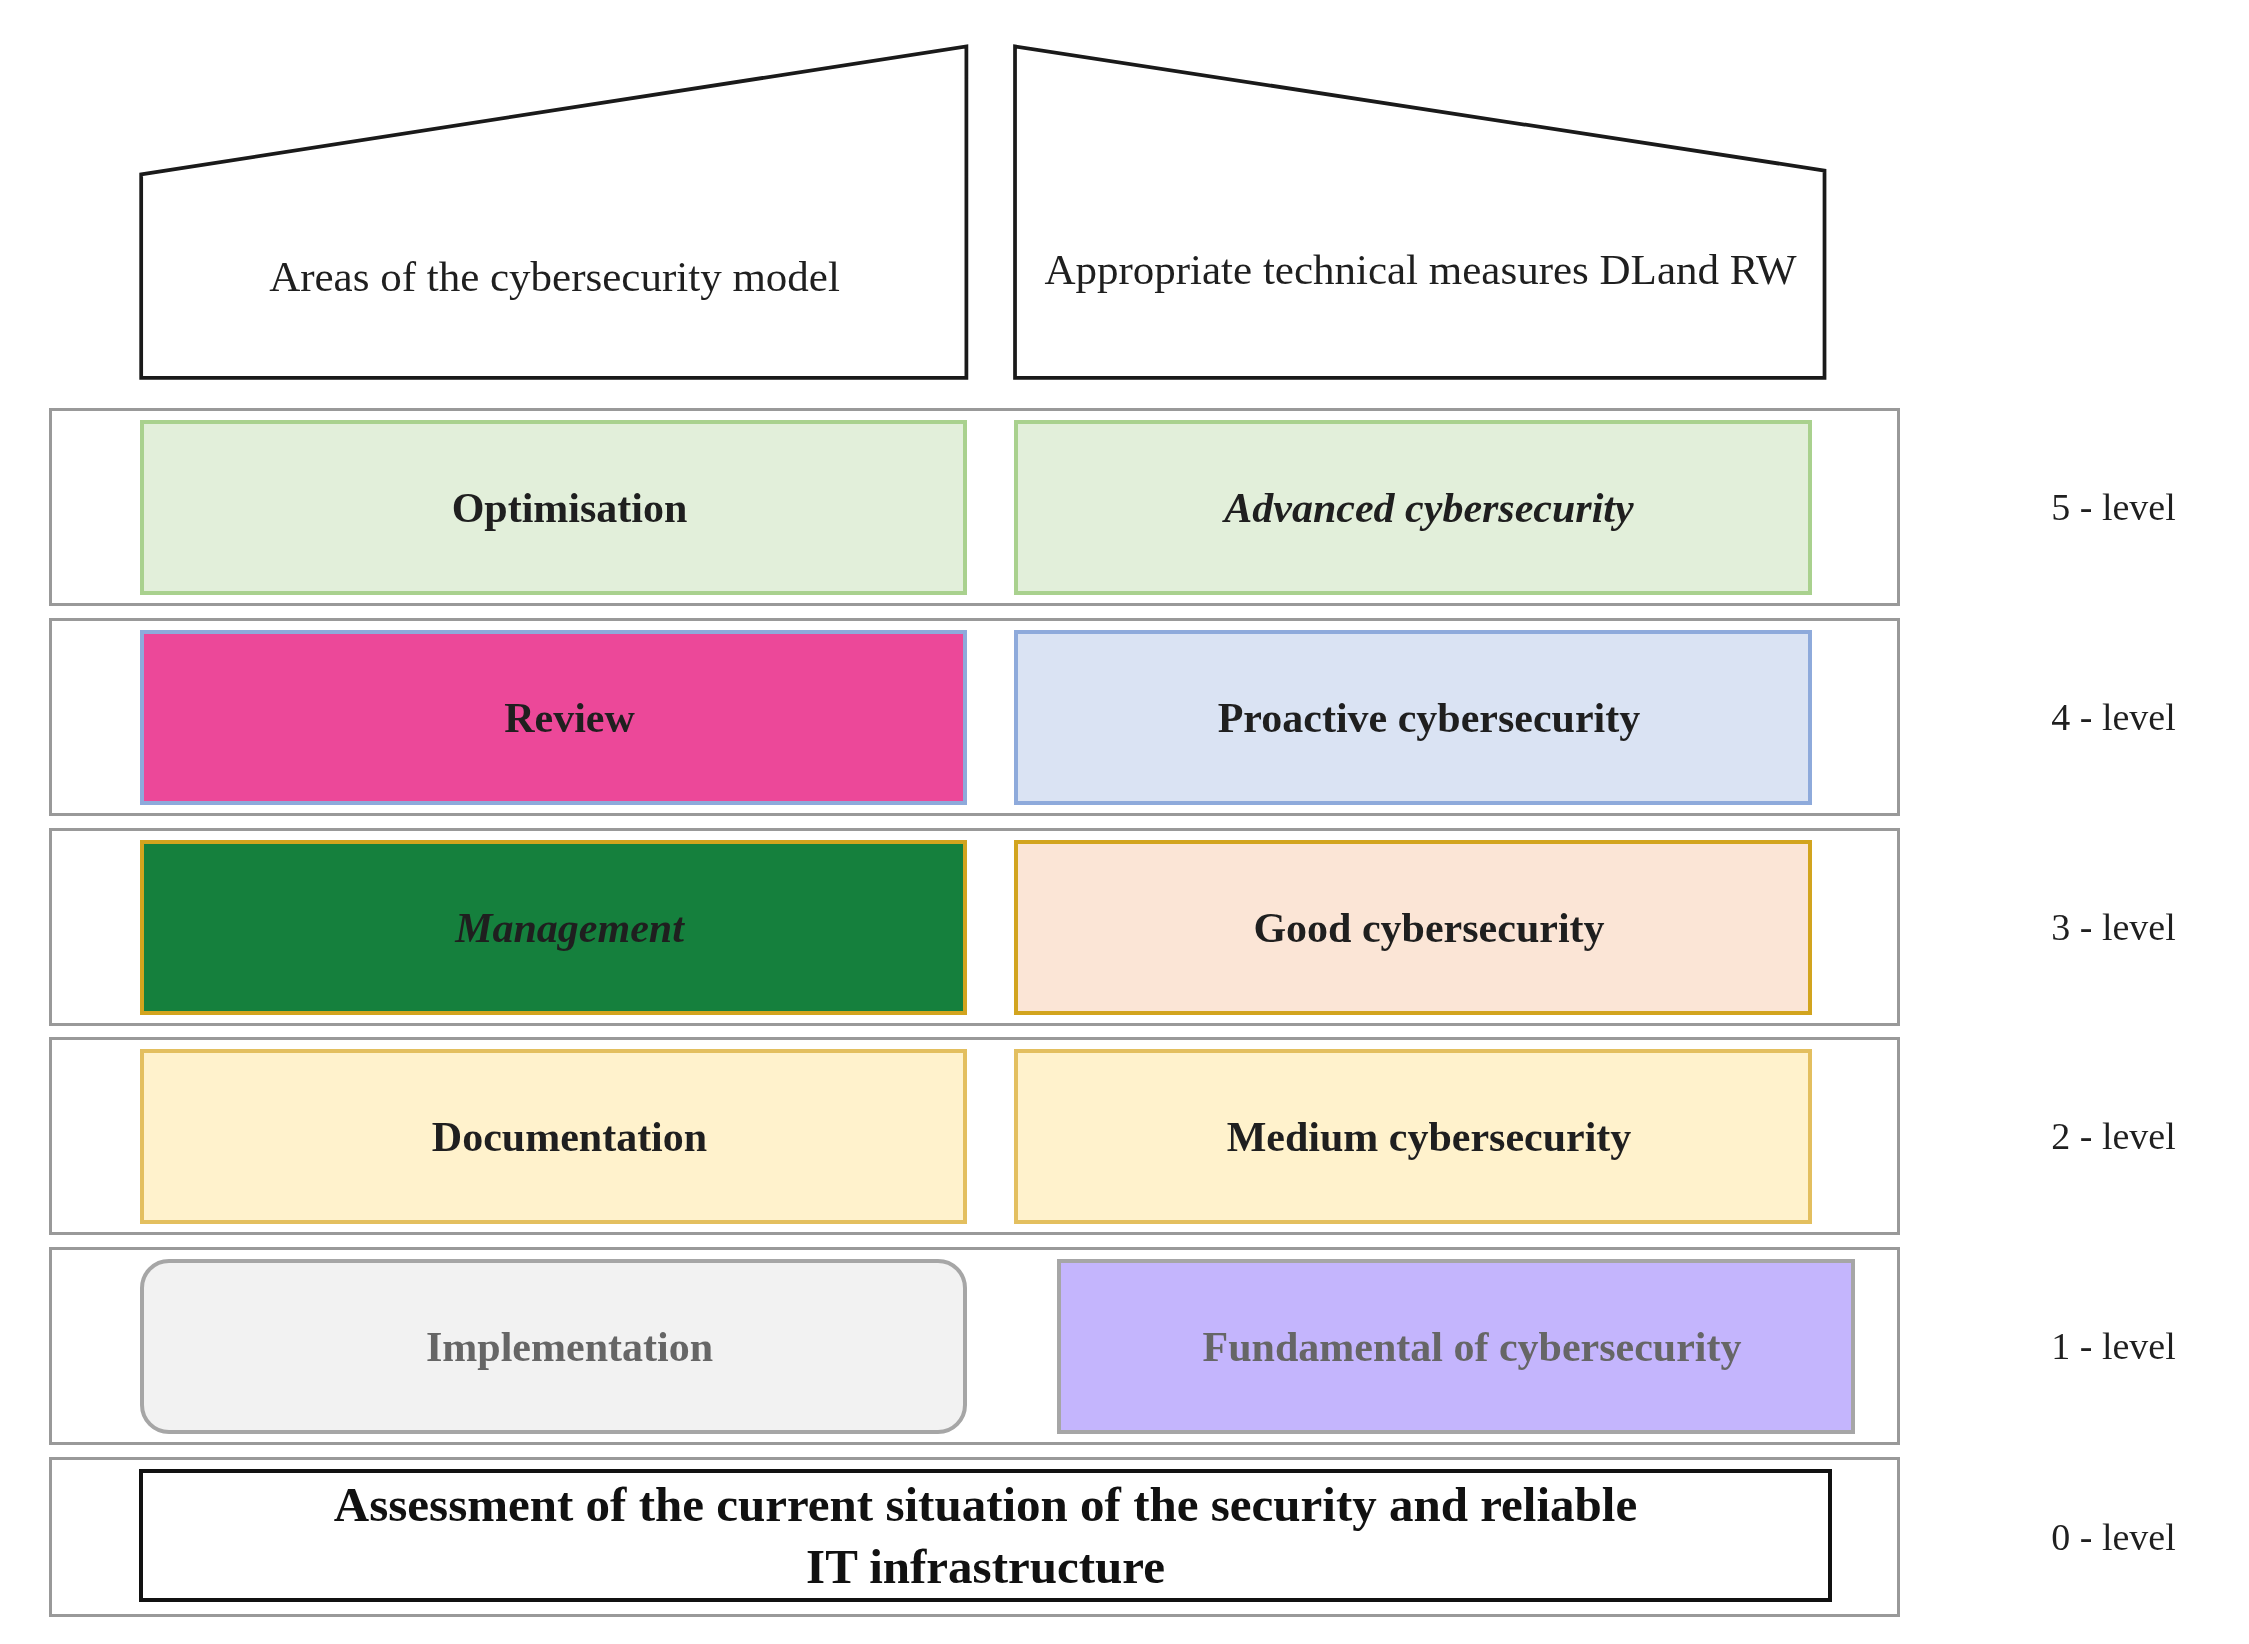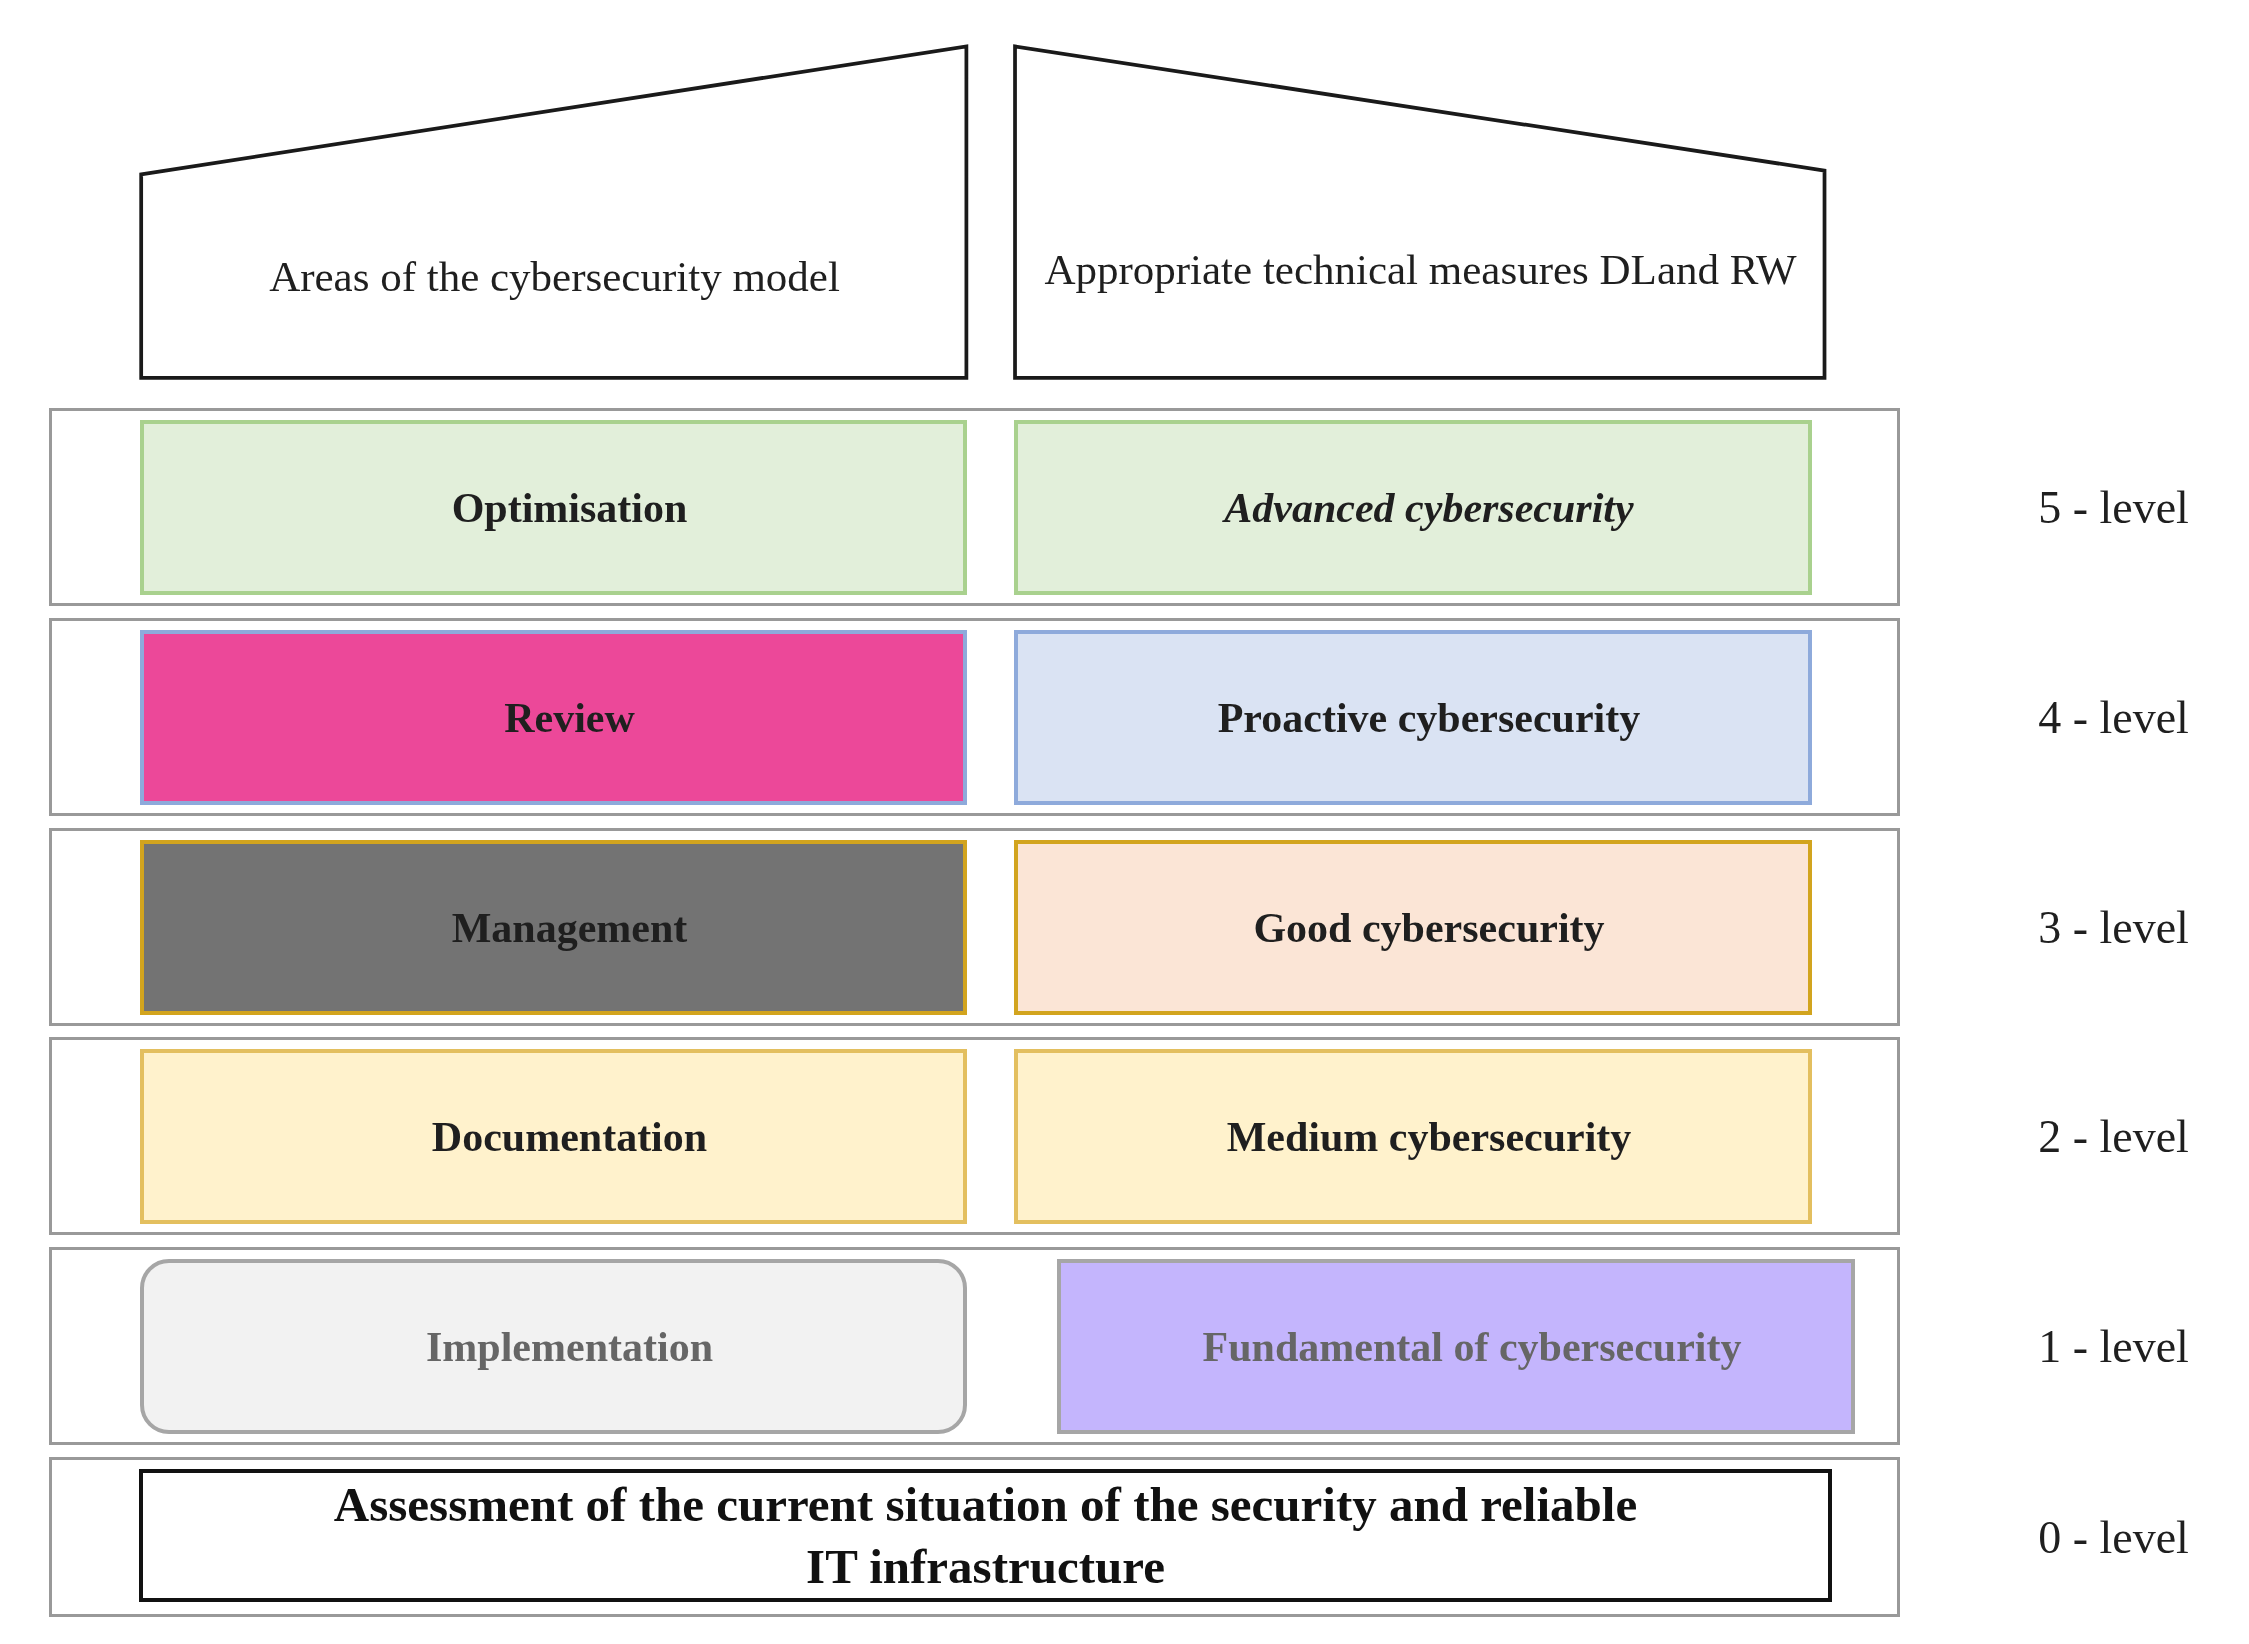--- a/index.html
+++ b/index.html
@@ -52,21 +52,21 @@
     box-sizing:border-box;
     display:flex;flex-direction:column;align-items:center;justify-content:center;
     text-align:right;
     font-size:49px;font-weight:bold;line-height:1.25;
     color:#111111;
   }
   .lvl-label{
     position:absolute;
     left:1977px;width:273px;
     display:flex;align-items:center;justify-content:center;
-    font-size:46px;color:#1f1f1f;
+    font-size:38px;color:#1f1f1f;
     text-align:center;
   }
 </style>
 </head>
 <body>
 
 <div class="canvas">
 
   <svg class="roof" width="2250" height="404" viewBox="0 0 3004 540">
     <polygon points="187,233 1290,62 1290,505 187,505" fill="#ffffff" stroke="#1a1a1a" stroke-width="5"></polygon>
@@ -92,21 +92,21 @@
   <div class="row" style="top:618px;">
     <div class="cell left" style="background: #ec4899; border-color: rgb(142, 170, 219); color: rgb(31, 31, 31); align-items: center;">
         <span>Review</span>
       </div>
     <div class="cell right" style="background: rgb(218, 227, 243); border-color: rgb(142, 170, 219); color: rgb(31, 31, 31);">
         <span>Proactive cybersecurity</span>
       </div>
   </div>
 
   <div class="row" style="top:828px;">
-    <div class="cell left" style="background: #737373; border-color: rgb(210, 164, 30); color: rgb(31, 31, 31);">
+    <div class="cell left" style="background: #15803d; border-color: rgb(210, 164, 30); color: rgb(31, 31, 31); font-style: italic;">
         <span>Management</span>
       </div>
     <div class="cell right" style="background: rgb(251, 229, 214); border-color: rgb(210, 164, 30); color: rgb(31, 31, 31);">
         <span>Good cybersecurity</span>
       </div>
   </div>
 
   <div class="row" style="top:1037px;">
     <div class="cell left" style="background: rgb(255, 242, 204); border-color: rgb(227, 191, 95); color: rgb(31, 31, 31);">
         <span>Documentation</span>

